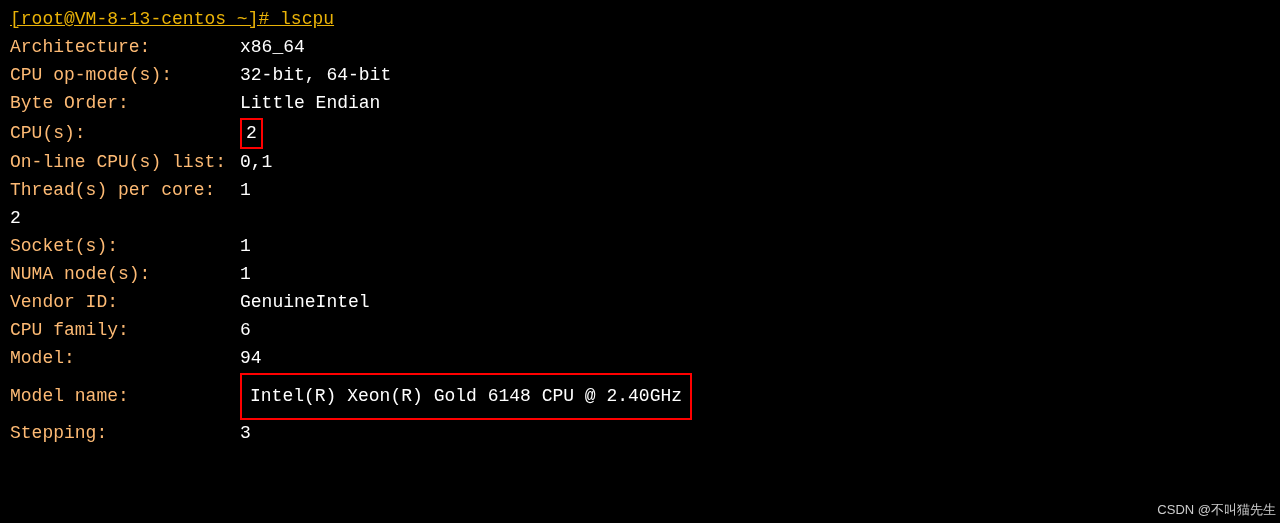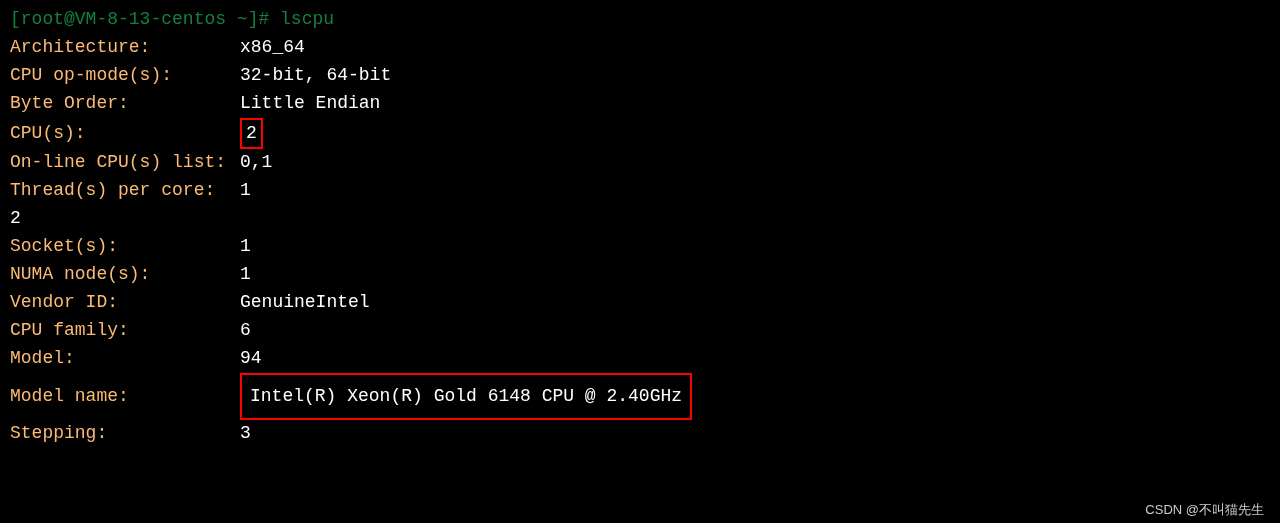--- a/index.html
+++ b/index.html
@@ -27,21 +27,22 @@
     }
 
     .line {
       display: flex;
       align-items: baseline;
       line-height: 1.55;
       white-space: pre;
     }
 
     .prompt {
-      color: #15803d;
+      color: #eab308;
+      text-decoration: underline;
     }
 
     .label {
       color: #fdba74;
       display: inline-block;
       min-width: 230px;
     }
 
     .value {
       color: #ffffff;
@@ -57,21 +58,21 @@
     .highlight-box-wide {
       display: inline-block;
       border: 2px solid #ff0000;
       padding: 8px 8px;
       color: #ffffff;
     }
 
     .watermark {
       position: absolute;
       bottom: 4px;
-      right: 16px;
+      right: 4px;
       color: #cccccc;
       font-size: 13px;
       font-family: Arial, sans-serif;
       margin-top: 16px;
     }
   </style>
 </head>
 <body>
 
 <div class="terminal">

